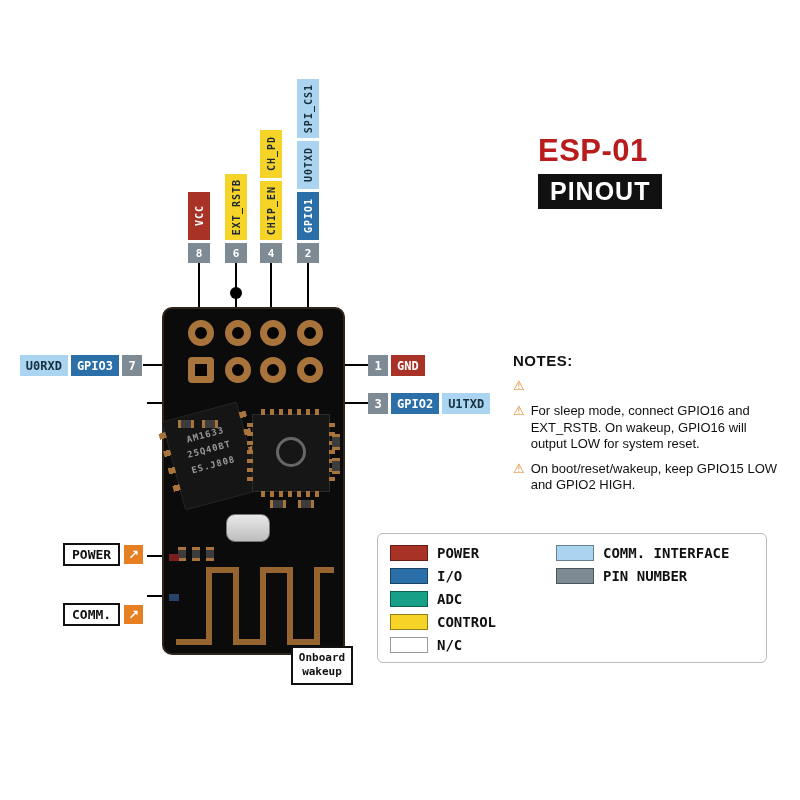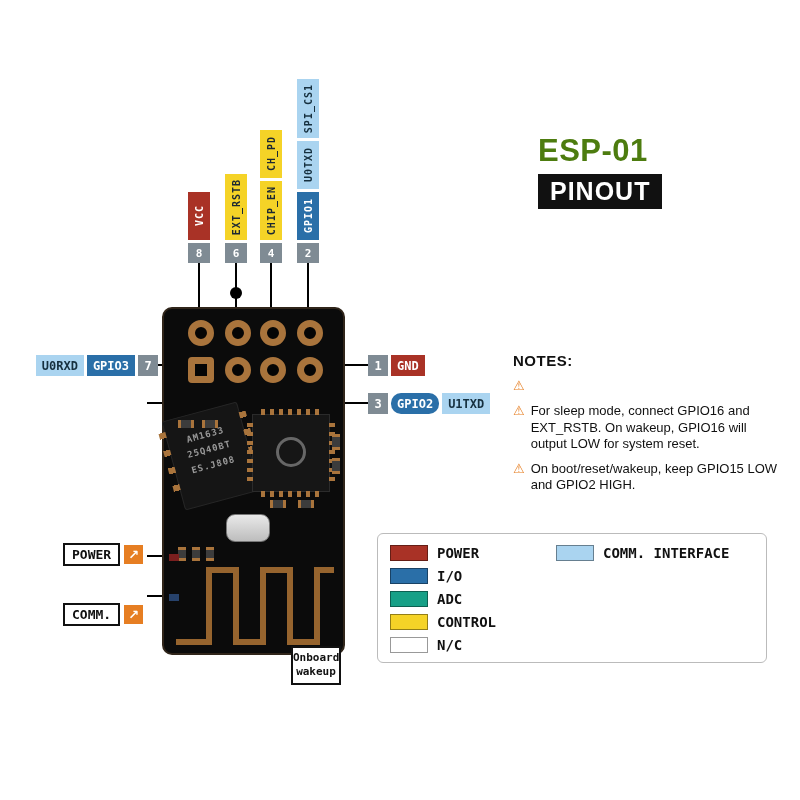--- a/index.html
+++ b/index.html
@@ -1,21 +1,21 @@
 <!DOCTYPE html>
 <html><head>
 <meta charset="utf-8">
 <style>
   * { margin:0; padding:0; box-sizing:border-box; }
   html,body { width:800px; height:800px; background:#fff; overflow:hidden;
     font-family:"DejaVu Sans Mono", monospace; }
   .stage { position:absolute; inset:0; width:800px; height:800px; background:#fff; }
 
   
-  .title { position:absolute; left:538px; top:133px; font:bold 31px "Liberation Sans", sans-serif; color:#4d7c0f; letter-spacing:.5px; }
+  .title { position:absolute; left:538px; top:133px; font:bold 31px "Liberation Sans", sans-serif; color:#b91c1c; letter-spacing:.5px; }
   .subtitle { position:absolute; left:538px; top:174px; background:#111; color:#fff;
     font:bold 25px "Liberation Sans", sans-serif; padding:3px 12px; letter-spacing:1px; }
 
   
   .module { position:absolute; left:162px; top:307px; width:183px; height:348px;
     background:#0b0b0b; border:2px solid #30251a; border-radius:10px; }
   .hole { position:absolute; width:26px; height:26px; border:7px solid #a9743c; background:#050505; border-radius:50%; }
   .hole.square { border-radius:4px; }
   .flash-chip { position:absolute; left:8px; top:101px; width:78px; height:92px; background:#151515;
     border:1px solid #262626; border-radius:3px; transform:rotate(-15deg); }
@@ -56,21 +56,21 @@
     font:bold 12px "DejaVu Sans Mono",monospace; }
   .pin-num-h { width:20px; height:21px; display:flex; align-items:center; justify-content:center;
     color:#fff; font:bold 12px "DejaVu Sans Mono",monospace; }
 
   
   .callout { position:absolute; display:flex; align-items:center; gap:4px; }
   .callout-box { border:2px solid #111; background:#fff; color:#111; padding:2px 7px;
     font:bold 13px "DejaVu Sans Mono",monospace; }
   .callout-icon { width:19px; height:19px; background:#e67e22; color:#fff; display:flex;
     align-items:center; justify-content:center; font:bold 13px "DejaVu Sans",sans-serif; }
-  .antenna-label { position:absolute; left:291px; top:646px; width:50px; border:2px solid #111;
+  .antenna-label { position:absolute; left:291px; top:646px; width:62px; border:2px solid #111;
     background:#fff; color:#111; text-align:center; padding:3px 0; z-index:6;
     font:bold 11px "DejaVu Sans Mono",monospace; line-height:1.3; }
 
   
   .notes-heading { position:absolute; left:513px; top:352px; font:bold 15px "Liberation Sans",sans-serif;
     color:#111; letter-spacing:.5px; }
   .notes { position:absolute; left:513px; top:378px; width:265px; }
   .note-item { display:flex; gap:6px; margin-bottom:9px; font:13px "Liberation Sans",sans-serif;
     line-height:1.25; color:#111; }
   .warn { color:#e67e22; font-size:13px; flex:0 0 auto; }
@@ -132,32 +132,32 @@
         <span class="vtext" style="color: rgb(255, 255, 255);">GPIO1</span>
       </div>
       <div class="vlabel" style="background: rgb(170, 212, 240); height: 48px;">
         <span class="vtext" style="color: rgb(22, 48, 63);">U0TXD</span>
       </div>
       <div class="vlabel" style="background: rgb(170, 212, 240); height: 59.5px;">
         <span class="vtext" style="color: rgb(22, 48, 63);">SPI_CS1</span>
       </div>
     </div>
 
-  <div class="pin-row left" style="right:642px; top:355px;">
+  <div class="pin-row left" style="right:658px; top:355px;">
       <div class="hlabel" style="background: rgb(170, 212, 240); color: rgb(22, 48, 63);">U0RXD</div>
       <div class="hlabel" style="background: rgb(42, 111, 168); color: rgb(255, 255, 255);">GPIO3</div>
       <div class="pin-num-h" style="background: rgb(127, 139, 148);">7</div>
     </div>
   <div class="pin-row right" style="left:368px; top:355px;">
       <div class="pin-num-h" style="background: rgb(127, 139, 148);">1</div>
       <div class="hlabel" style="background: rgb(169, 50, 38); color: rgb(255, 255, 255);">GND</div>
     </div>
   <div class="pin-row right" style="left:368px; top:393px;">
       <div class="pin-num-h" style="background: rgb(127, 139, 148);">3</div>
-      <div class="hlabel" style="background: rgb(42, 111, 168); color: rgb(255, 255, 255); border-radius: 10px;">GPIO2</div>
+      <div class="hlabel" style="background: rgb(42, 111, 168); color: rgb(255, 255, 255);">GPIO2</div>
       <div class="hlabel" style="background: rgb(170, 212, 240); color: rgb(22, 48, 63);">U1TXD</div>
     </div>
 
   <div class="module">
 
     <div class="hole square" style="left:24px; top:48px;"></div>
     <div class="hole" style="left:24px;  top:11px;"></div>
     <div class="hole" style="left:61px;  top:11px;"></div>
     <div class="hole" style="left:96px;  top:11px;"></div>
     <div class="hole" style="left:133px; top:11px;"></div>
@@ -252,16 +252,20 @@
         <div class="legend-row">
           <span class="swatch" style="background: rgb(255, 255, 255);"></span>
           <span class="legend-label">N/C</span>
         </div>
       </div>
     <div class="legend-col" id="legend-col-2">
         <div class="legend-row">
           <span class="swatch" style="background: rgb(170, 212, 240);"></span>
           <span class="legend-label">COMM. INTERFACE</span>
         </div>
+        <div class="legend-row">
+          <span class="swatch" style="background: rgb(127, 139, 148);"></span>
+          <span class="legend-label">PIN NUMBER</span>
+        </div>
       </div>
   </div>
 
 </div>
 
 </body></html>

